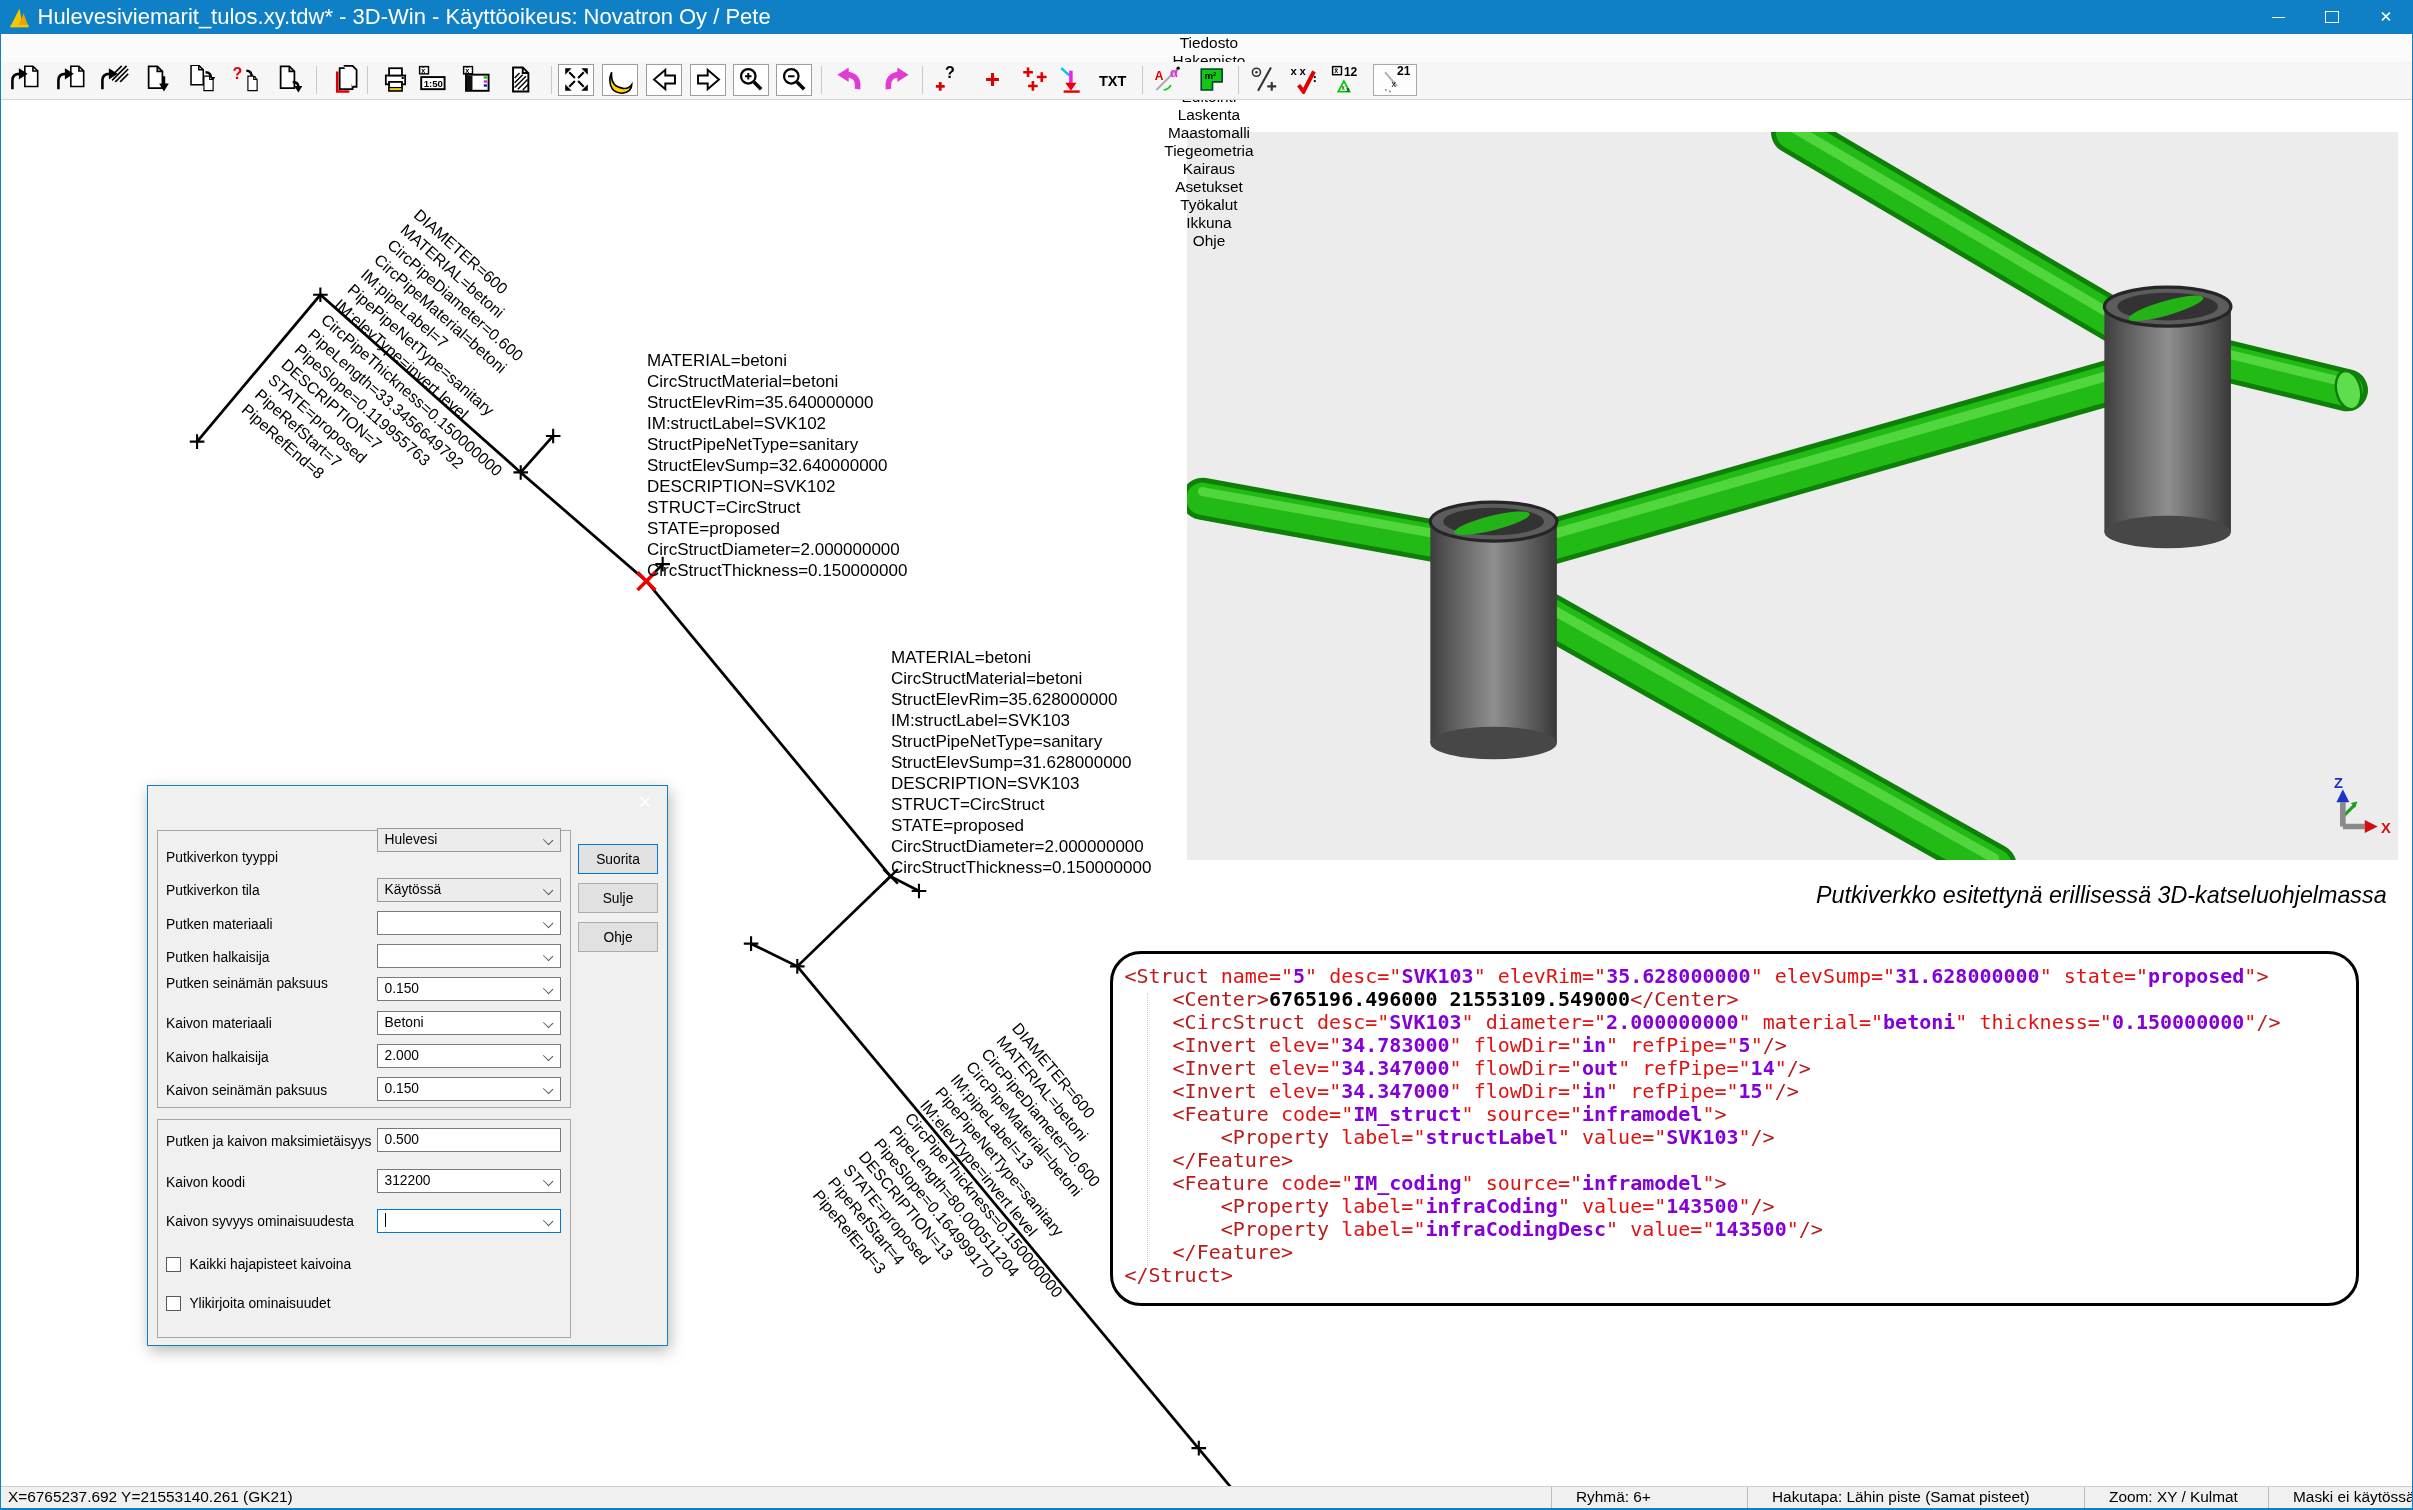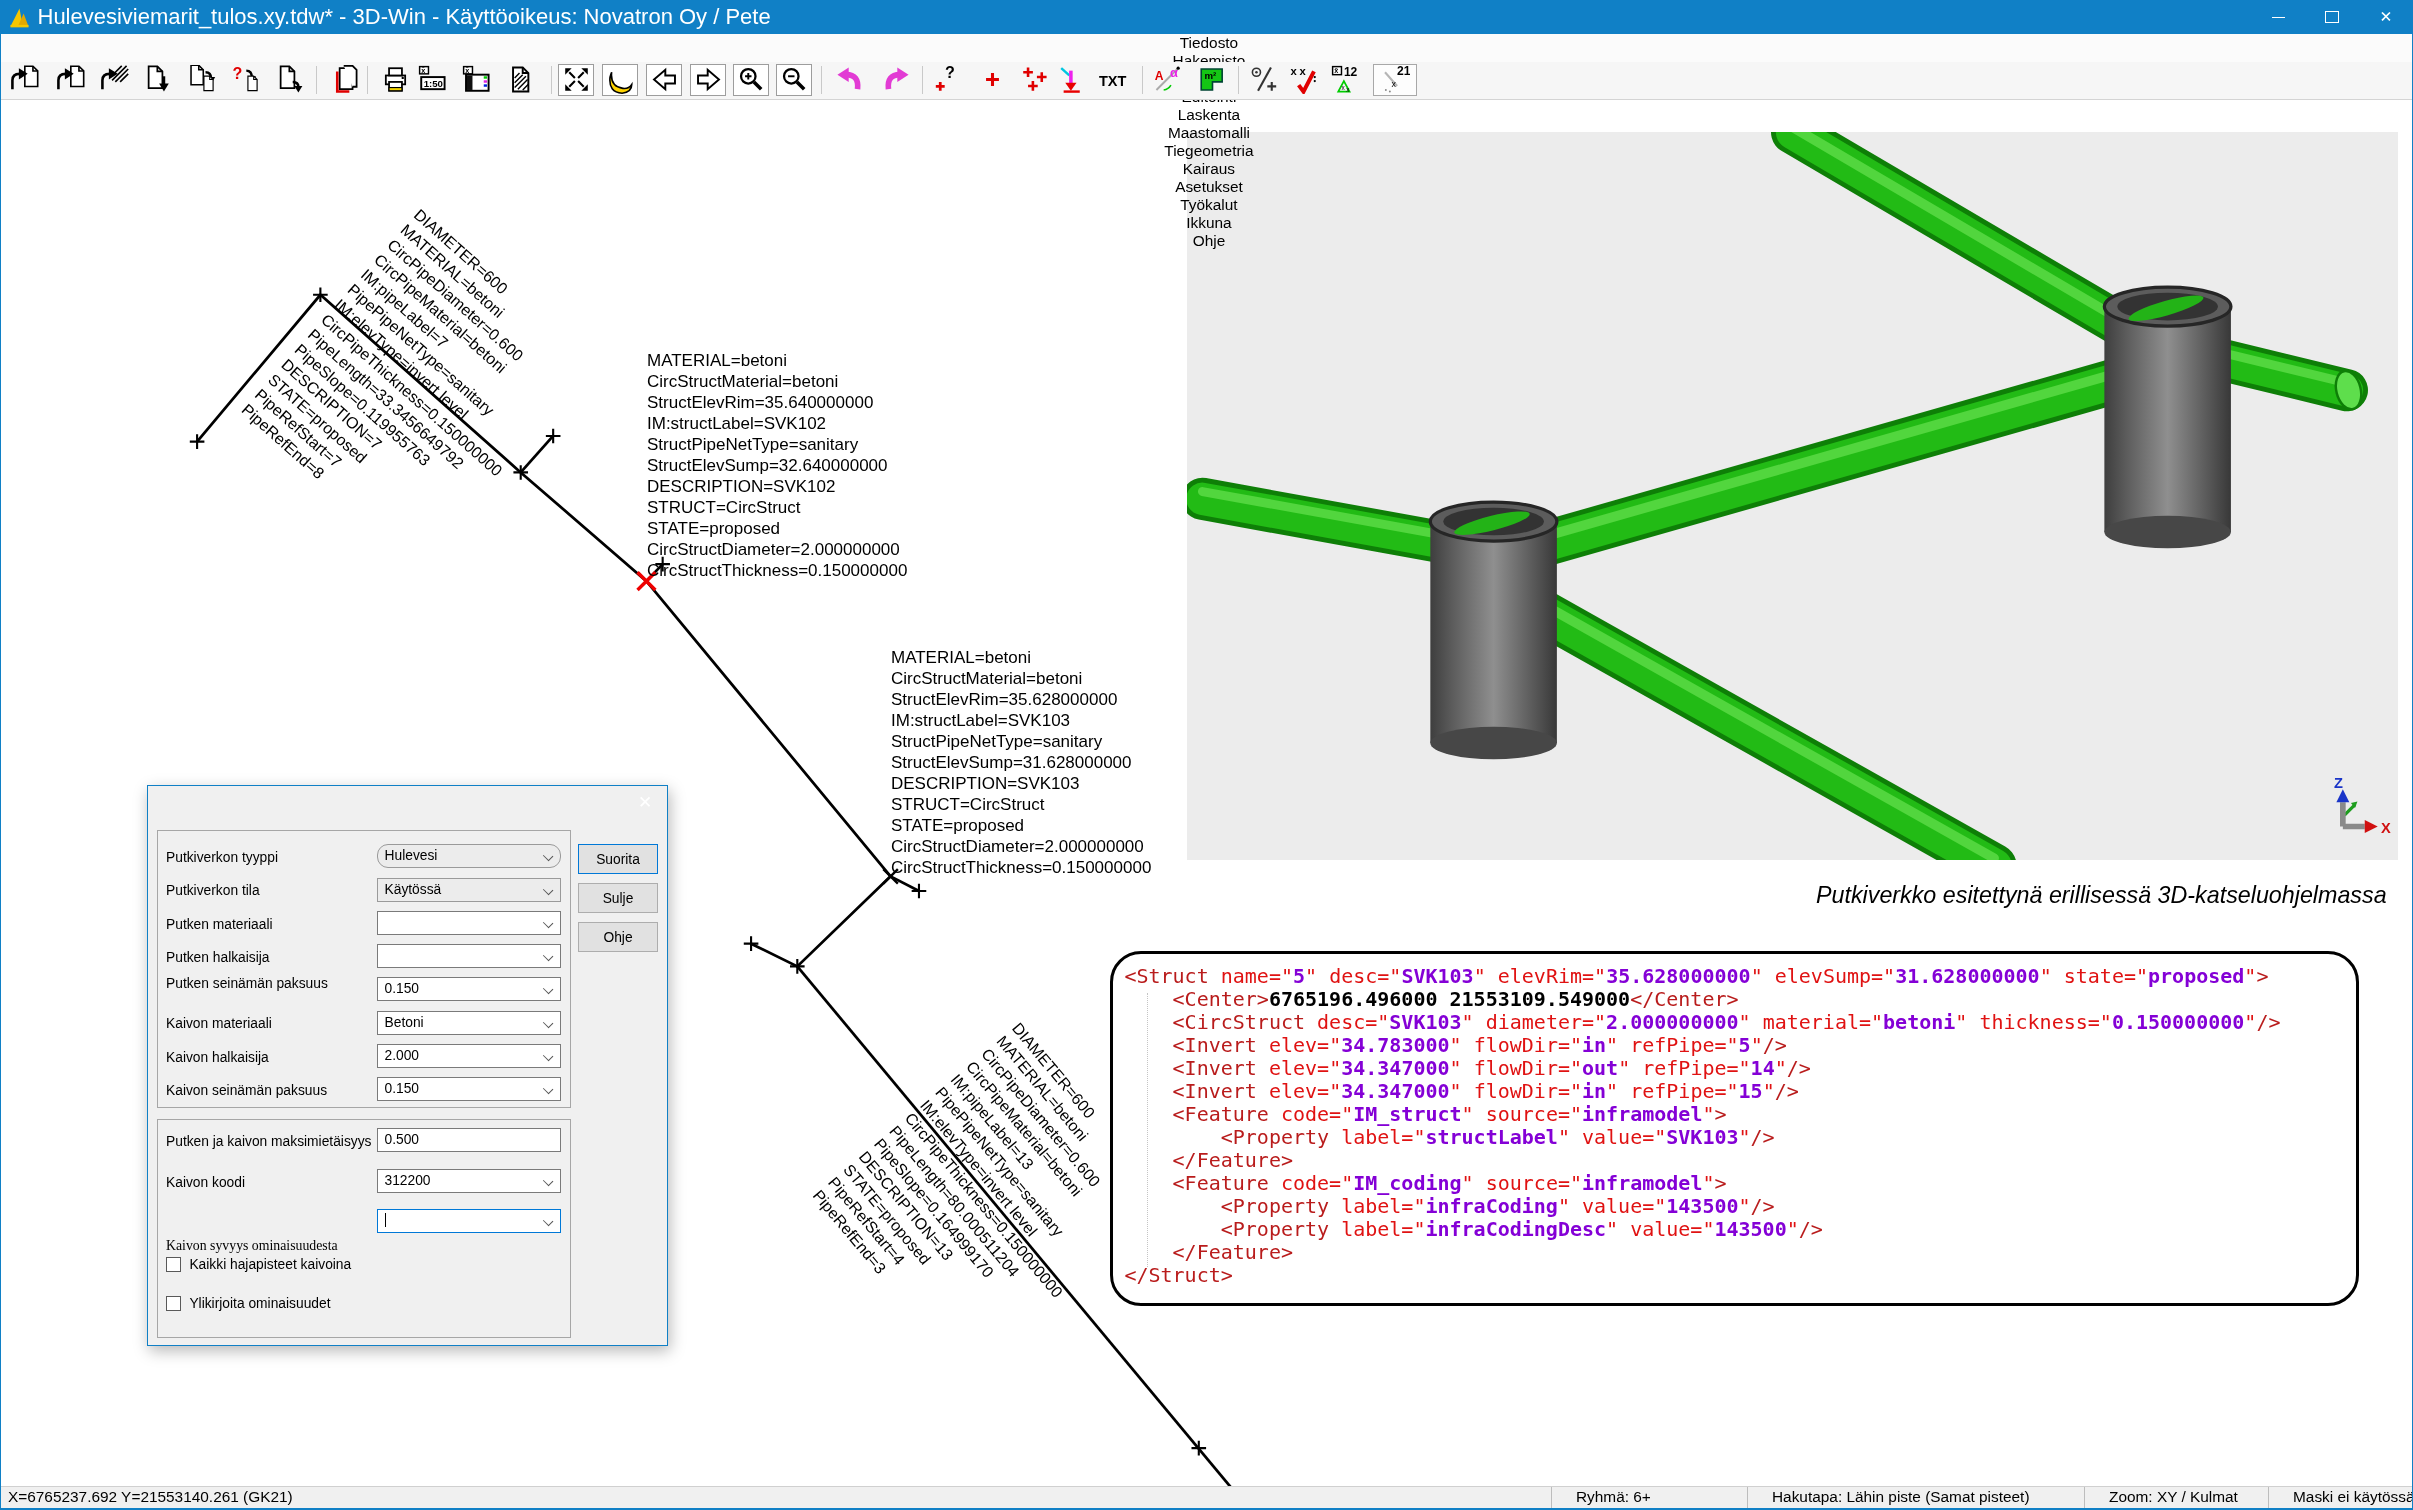--- a/index.html
+++ b/index.html
@@ -516,40 +516,40 @@
 
   <div class="caption">Putkiverkko esitettynä erillisessä 3D-katseluohjelmassa</div>
 
   <div class="xmlbox" id="xmlbox"><span class="guide"></span><div id="xmllines"><div><span class="xt">&lt;Struct</span> <span class="xa">name=</span><span class="xq">"</span><span class="xv">5</span><span class="xq">"</span> <span class="xa">desc=</span><span class="xq">"</span><span class="xv">SVK103</span><span class="xq">"</span> <span class="xa">elevRim=</span><span class="xq">"</span><span class="xv">35.628000000</span><span class="xq">"</span> <span class="xa">elevSump=</span><span class="xq">"</span><span class="xv">31.628000000</span><span class="xq">"</span> <span class="xa">state=</span><span class="xq">"</span><span class="xv">proposed</span><span class="xq">"</span><span class="xt">&gt;</span></div><div>    <span class="xt">&lt;Center</span><span class="xt">&gt;</span><span class="xb">6765196.496000 21553109.549000</span><span class="xt">&lt;/Center</span><span class="xt">&gt;</span></div><div>    <span class="xt">&lt;CircStruct</span> <span class="xa">desc=</span><span class="xq">"</span><span class="xv">SVK103</span><span class="xq">"</span> <span class="xa">diameter=</span><span class="xq">"</span><span class="xv">2.000000000</span><span class="xq">"</span> <span class="xa">material=</span><span class="xq">"</span><span class="xv">betoni</span><span class="xq">"</span> <span class="xa">thickness=</span><span class="xq">"</span><span class="xv">0.150000000</span><span class="xq">"</span><span class="xt">/&gt;</span></div><div>    <span class="xt">&lt;Invert</span> <span class="xa">elev=</span><span class="xq">"</span><span class="xv">34.783000</span><span class="xq">"</span> <span class="xa">flowDir=</span><span class="xq">"</span><span class="xv">in</span><span class="xq">"</span> <span class="xa">refPipe=</span><span class="xq">"</span><span class="xv">5</span><span class="xq">"</span><span class="xt">/&gt;</span></div><div>    <span class="xt">&lt;Invert</span> <span class="xa">elev=</span><span class="xq">"</span><span class="xv">34.347000</span><span class="xq">"</span> <span class="xa">flowDir=</span><span class="xq">"</span><span class="xv">out</span><span class="xq">"</span> <span class="xa">refPipe=</span><span class="xq">"</span><span class="xv">14</span><span class="xq">"</span><span class="xt">/&gt;</span></div><div>    <span class="xt">&lt;Invert</span> <span class="xa">elev=</span><span class="xq">"</span><span class="xv">34.347000</span><span class="xq">"</span> <span class="xa">flowDir=</span><span class="xq">"</span><span class="xv">in</span><span class="xq">"</span> <span class="xa">refPipe=</span><span class="xq">"</span><span class="xv">15</span><span class="xq">"</span><span class="xt">/&gt;</span></div><div>    <span class="xt">&lt;Feature</span> <span class="xa">code=</span><span class="xq">"</span><span class="xv">IM_struct</span><span class="xq">"</span> <span class="xa">source=</span><span class="xq">"</span><span class="xv">inframodel</span><span class="xq">"</span><span class="xt">&gt;</span></div><div>        <span class="xt">&lt;Property</span> <span class="xa">label=</span><span class="xq">"</span><span class="xv">structLabel</span><span class="xq">"</span> <span class="xa">value=</span><span class="xq">"</span><span class="xv">SVK103</span><span class="xq">"</span><span class="xt">/&gt;</span></div><div>    <span class="xt">&lt;/Feature</span><span class="xt">&gt;</span></div><div>    <span class="xt">&lt;Feature</span> <span class="xa">code=</span><span class="xq">"</span><span class="xv">IM_coding</span><span class="xq">"</span> <span class="xa">source=</span><span class="xq">"</span><span class="xv">inframodel</span><span class="xq">"</span><span class="xt">&gt;</span></div><div>        <span class="xt">&lt;Property</span> <span class="xa">label=</span><span class="xq">"</span><span class="xv">infraCoding</span><span class="xq">"</span> <span class="xa">value=</span><span class="xq">"</span><span class="xv">143500</span><span class="xq">"</span><span class="xt">/&gt;</span></div><div>        <span class="xt">&lt;Property</span> <span class="xa">label=</span><span class="xq">"</span><span class="xv">infraCodingDesc</span><span class="xq">"</span> <span class="xa">value=</span><span class="xq">"</span><span class="xv">143500</span><span class="xq">"</span><span class="xt">/&gt;</span></div><div>    <span class="xt">&lt;/Feature</span><span class="xt">&gt;</span></div><div><span class="xt">&lt;/Struct</span><span class="xt">&gt;</span></div></div></div>
 
   <div class="dialog" id="dialog">
     <span class="dlg-close">✕</span>
     <div class="grp" id="grp1" style="left:9px;top:44px;width:412px;height:276px;"></div>
     <div class="grp" id="grp2" style="left:9px;top:333px;width:412px;height:217px;"></div>
   <div class="dlabel" style="top: 64px;">Putkiverkon tyyppi</div>
-      <div class="dcombo disabled" style="top: 58px; border-radius: 11px;"><span>Hulevesi</span><span class="chev"></span></div>
+      <div class="dcombo disabled" style="top: 42px;"><span>Hulevesi</span><span class="chev"></span></div>
       <div class="dlabel" style="top: 97px;">Putkiverkon tila</div>
       <div class="dcombo disabled" style="top: 92px;"><span>Käytössä</span><span class="chev"></span></div>
       <div class="dlabel" style="top: 131px;">Putken materiaali</div>
       <div class="dcombo" style="top: 125px;"><span></span><span class="chev"></span></div>
       <div class="dlabel" style="top: 164px;">Putken halkaisija</div>
       <div class="dcombo" style="top: 158px;"><span></span><span class="chev"></span></div>
       <div class="dlabel" style="top: 190px;">Putken seinämän paksuus</div>
       <div class="dcombo" style="top: 191px;"><span>0.150</span><span class="chev"></span></div>
       <div class="dlabel" style="top: 230px;">Kaivon materiaali</div>
       <div class="dcombo" style="top: 225px;"><span>Betoni</span><span class="chev"></span></div>
       <div class="dlabel" style="top: 264px;">Kaivon halkaisija</div>
       <div class="dcombo" style="top: 258px;"><span>2.000</span><span class="chev"></span></div>
       <div class="dlabel" style="top: 297px;">Kaivon seinämän paksuus</div>
       <div class="dcombo" style="top: 291px;"><span>0.150</span><span class="chev"></span></div>
       <div class="dlabel" style="top: 348px;">Putken ja kaivon maksimietäisyys</div>
       <div class="dinput" style="top: 342px;"><span>0.500</span></div>
       <div class="dlabel" style="top: 389px;">Kaivon koodi</div>
       <div class="dcombo" style="top: 383px;"><span>312200</span><span class="chev"></span></div>
-      <div class="dlabel" style="top: 452px; font-family: Liberation Serif, serif;">Kaivon syvyys ominaisuudesta</div>
+      <div class="dlabel" style="top: 428px;">Kaivon syvyys ominaisuudesta</div>
       <div class="dcombo focused" style="top: 423px;"><span></span><span class="caret"></span><span class="chev"></span></div>
       <label class="dcheck" style="top: 471px;">
         <span class="box"></span>
         <span>Kaikki hajapisteet kaivoina</span>
       </label>
       <label class="dcheck" style="top: 510px;">
         <span class="box"></span>
         <span>Ylikirjoita ominaisuudet</span>
       </label>
       <div class="dbtn default" style="top: 58px;">Suorita</div>

